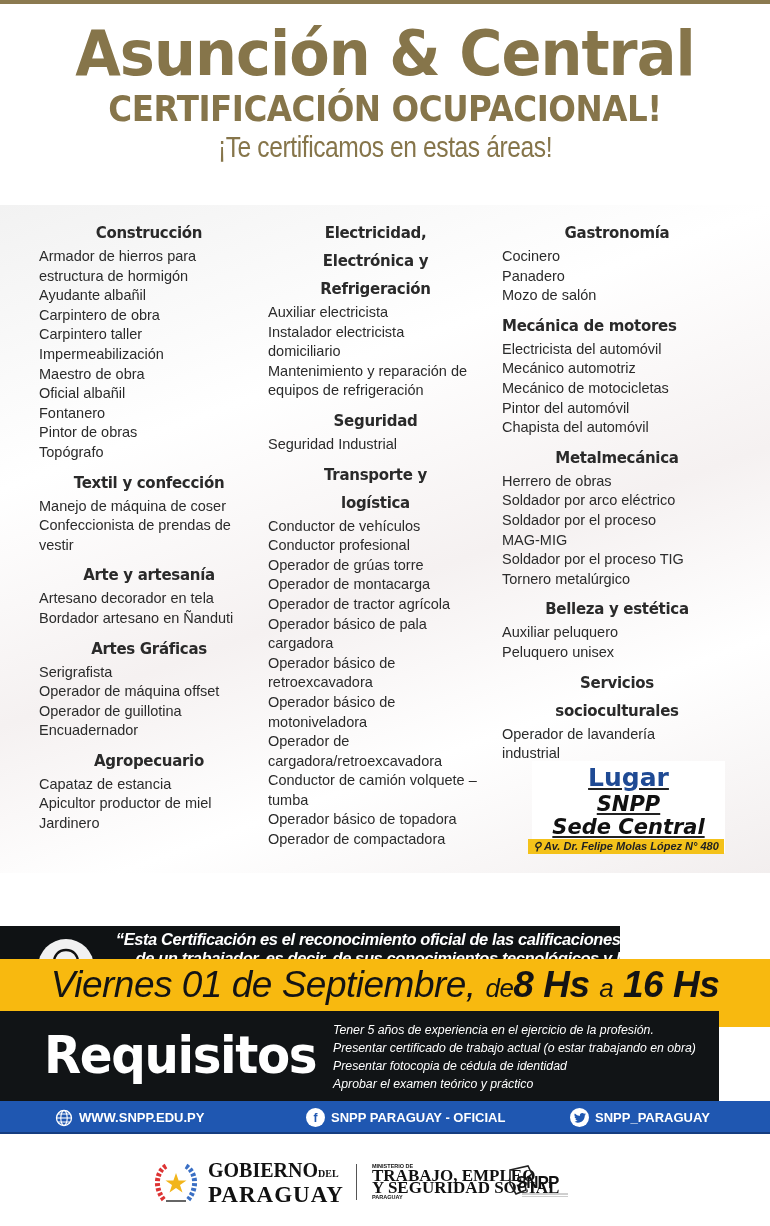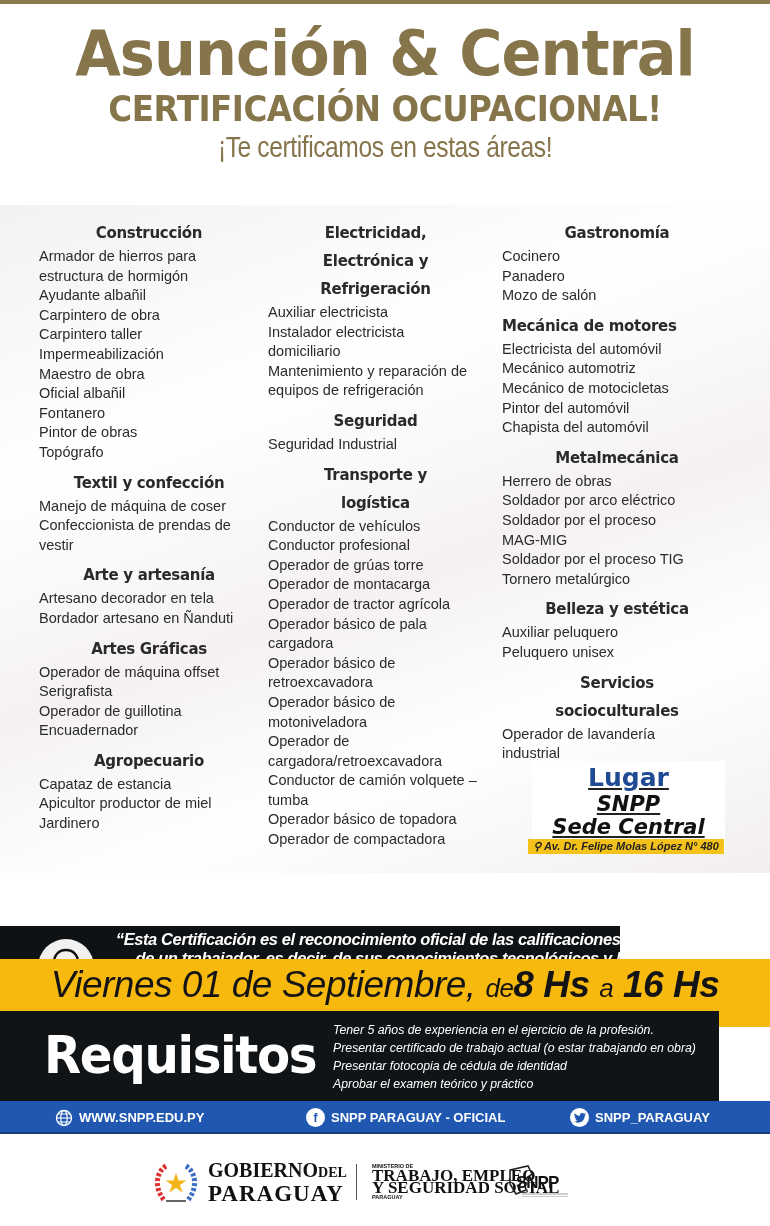--- a/index.html
+++ b/index.html
@@ -46,21 +46,21 @@
 
   .social-band { position: absolute; left: 0; top: 1101px; width: 770px; height: 33px; background: #1f57b1; border-bottom: 2px solid #153d80; }
   .soc { position: absolute; top: 0; height: 33px; display: flex; align-items: center; gap: 6px; color: #fff; font-weight: bold; font-size: 13px; }
   .soc1 { left: 54px; } .soc2 { left: 306px; } .soc3 { left: 570px; }
   .soc-ic { width: 19px; height: 19px; border-radius: 50%; display: inline-flex; align-items: center; justify-content: center; font-size: 12px; font-weight: bold; }
 
   .footer { position: absolute; left: 0; top: 1136px; width: 770px; height: 90px; background: #fff; }
   .gov { position: absolute; left: 152px; top: 24px; display: flex; align-items: center; }
   .gov-text { font-family: "Liberation Serif", serif; font-weight: bold; color: #111; margin-left: 8px; }
   .gov-l1 { font-size: 20px; line-height: 20px; }
-  .gov-l1 small { font-size: 14px; }
+  .gov-l1 small { font-size: 10px; }
   .gov-l2 { font-size: 23px; line-height: 22px; letter-spacing: 1px; }
   .divider { position: absolute; left: 356px; top: 28px; width: 1px; height: 36px; background: #555; }
   .mtess { position: absolute; left: 372px; top: 27px; font-family: "Liberation Serif", serif; color: #111; }
   .mtess .s { font-family: "Liberation Sans", sans-serif; font-size: 5.5px; font-weight: bold; line-height: 7px; }
   .mtess .b { font-size: 17px; font-weight: bold; line-height: 12px; }
   .snpp-logo { position: absolute; left: 506px; top: 28px; width: 68px; height: 36px; }
 </style>
 </head>
 <body>
 
@@ -97,22 +97,22 @@
       </div>
       <div>
         <div class="gap"></div>
         <div class="cat-title" style="white-space: pre-line;">Arte y artesanía</div>
         <div class="item">Artesano decorador en tela</div>
         <div class="item">Bordador artesano en Ñanduti</div>
       </div>
       <div>
         <div class="gap"></div>
         <div class="cat-title" style="white-space: pre-line;">Artes Gráficas</div>
+        <div class="item">Serigrafista</div>
         <div class="item">Operador de máquina offset</div>
-        <div class="item">Serigrafista</div>
         <div class="item">Operador de guillotina</div>
         <div class="item">Encuadernador</div>
       </div>
       <div>
         <div class="gap"></div>
         <div class="cat-title" style="white-space: pre-line;">Agropecuario</div>
         <div class="item">Capataz de estancia</div>
         <div class="item">Apicultor productor de miel</div>
         <div class="item">Jardinero</div>
       </div>

